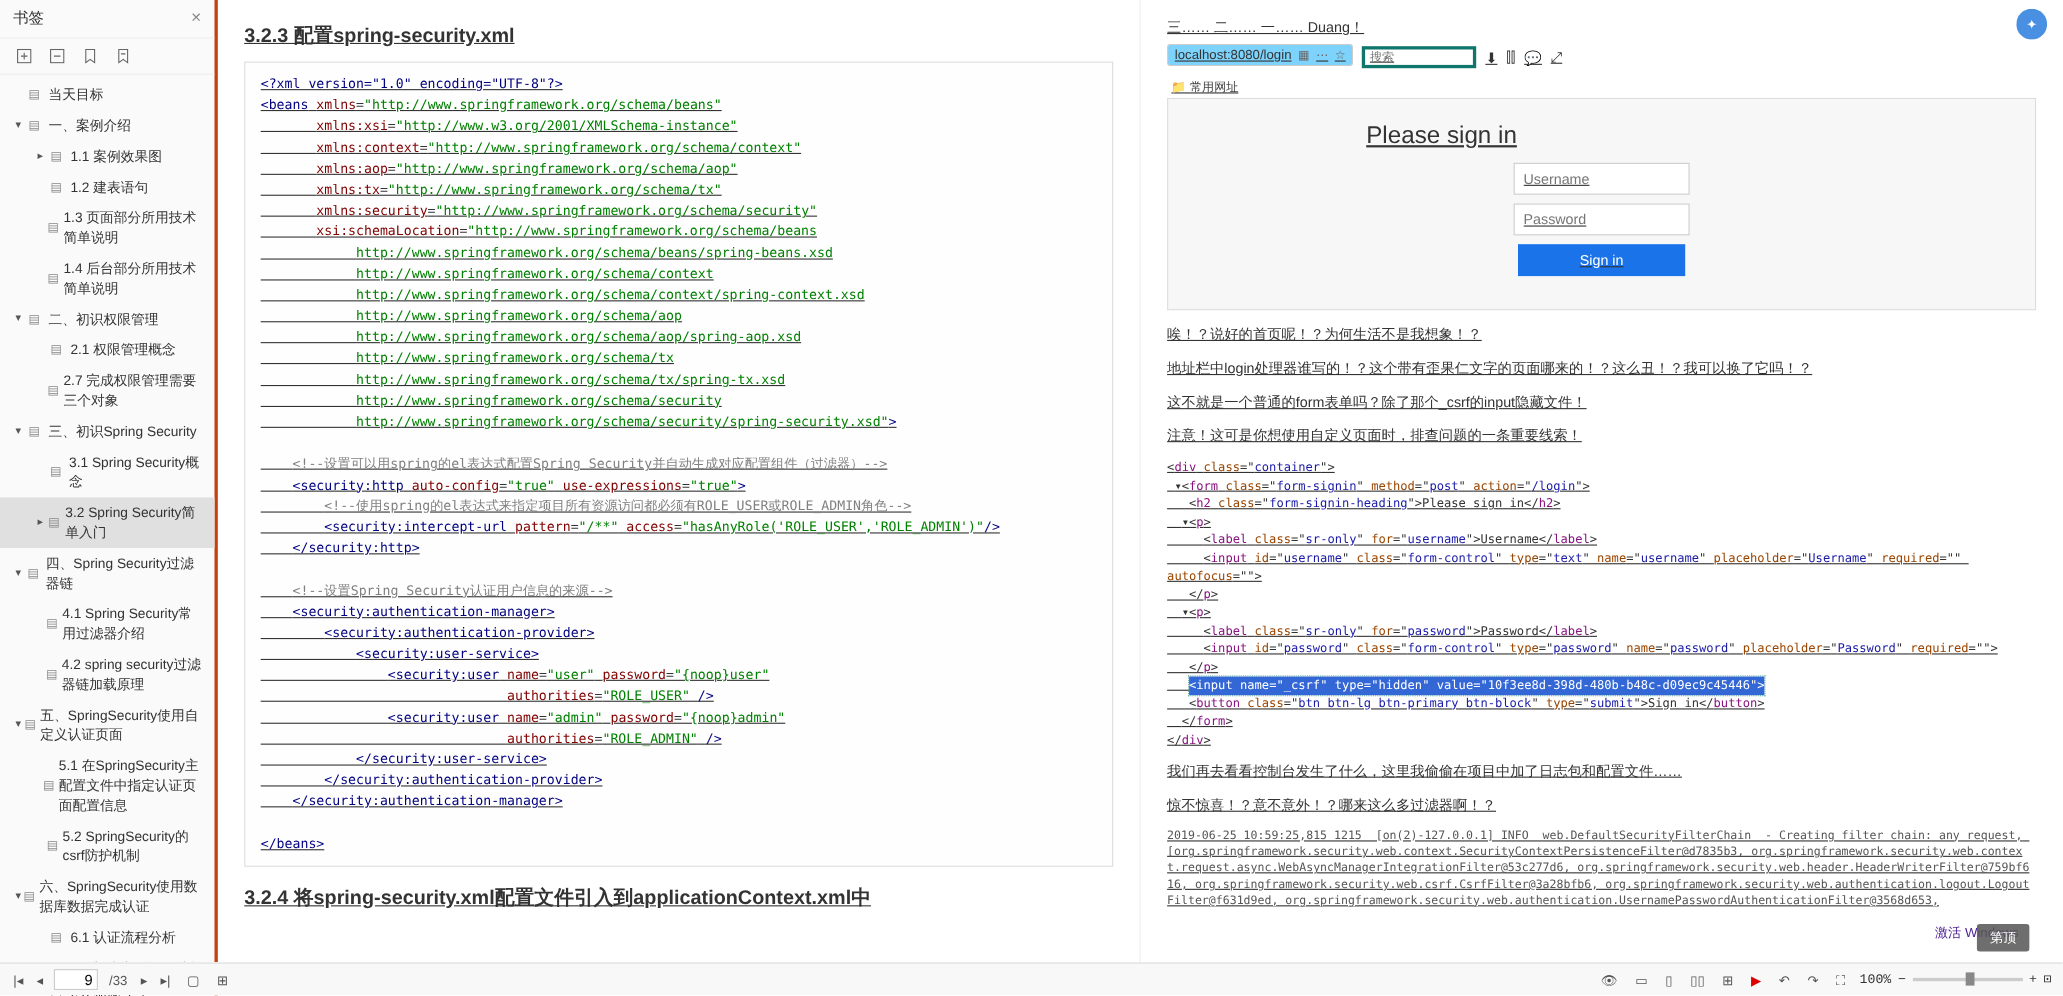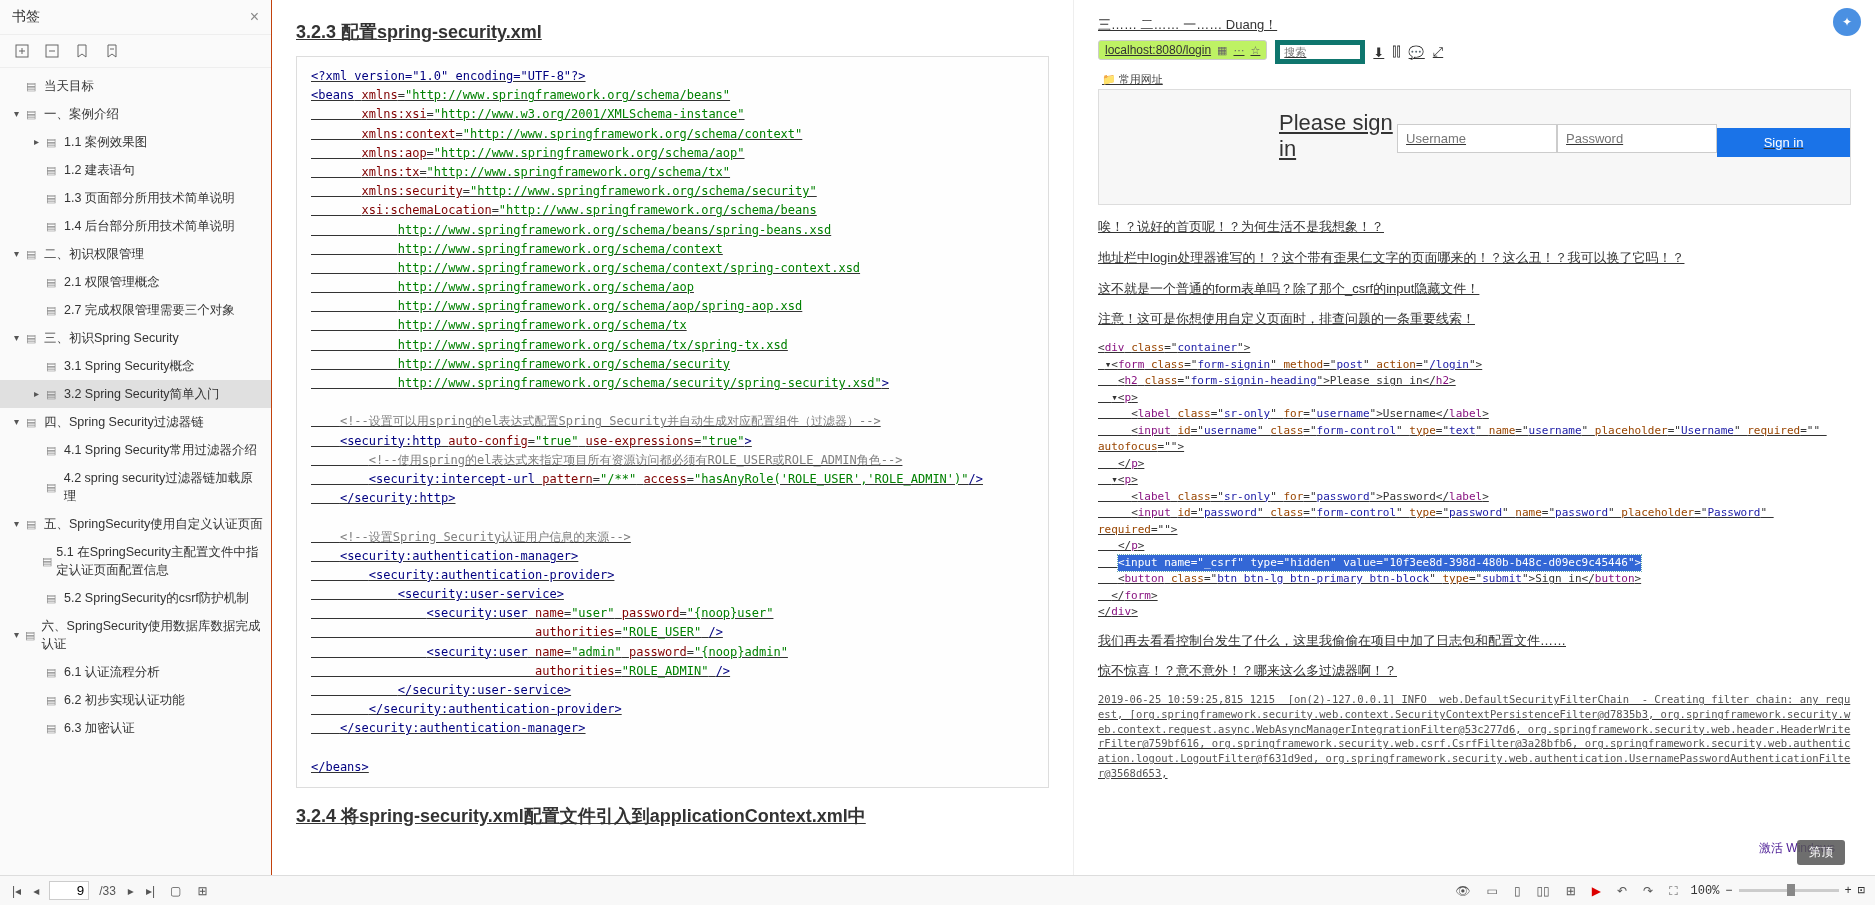--- a/index.html
+++ b/index.html
@@ -1,20 +1,20 @@
 <!DOCTYPE html>
 <html><head>
 <meta charset="utf-8">
 <style>
 * { box-sizing: border-box; margin: 0; padding: 0; }
 body { font-family: "Microsoft YaHei", Arial, sans-serif; font-size: 13px; color: #333; background: #fff; overflow: hidden; }
 .app { display: flex; height: 100vh; }
 
 
-.sidebar { width: 272px; border-right: 1px solid #c2410c; display: flex; flex-direction: column; background: #fafafa; }
+.sidebar { width: 198px; border-right: 3px solid #c2410c; display: flex; flex-direction: column; background: #fafafa; }
 .sb-header { display: flex; justify-content: space-between; align-items: center; padding: 8px 12px; border-bottom: 1px solid #eee; }
 .sb-title { font-size: 14px; }
 .sb-close { cursor: pointer; color: #888; font-size: 16px; }
 .sb-tools { display: flex; gap: 14px; padding: 8px 14px; border-bottom: 1px solid #eee; }
 .sb-tools span { width: 16px; height: 16px; display: inline-flex; align-items: center; justify-content: center; cursor: pointer; }
 .tree { flex: 1; overflow-y: auto; padding: 4px 0; }
 .tree-item { display: flex; align-items: center; padding: 5px 8px; cursor: pointer; font-size: 12.5px; line-height: 18px; }
 .tree-item.active { background: #e0e0e0; }
 .tree-item .arrow { width: 12px; font-size: 10px; color: #555; }
 .tree-item .icon { width: 14px; margin-right: 4px; color: #888; font-size: 11px; }
@@ -29,27 +29,27 @@
 
 h3.section { font-size: 18px; font-weight: bold; margin: 10px 0 12px; }
 .codeblock { border: 1px solid #ddd; background: #fefefe; padding: 10px 14px; font-family: Consolas, monospace; font-size: 12px; line-height: 1.6; white-space: pre; overflow-x: auto; margin-bottom: 16px; }
 .c-tag { color: #000080; }
 .c-attr { color: #800000; }
 .c-str { color: #008000; }
 .c-comment { color: #808080; }
 
 
 .browser-top { font-size: 13px; padding: 6px 0; }
-.browser-addr { display: flex; align-items: center; border: 1px solid #ccc; border-radius: 3px; padding: 2px 6px; font-size: 12px; margin-bottom: 4px; background:#bef264; }
+.browser-addr { display: flex; align-items: center; border: 1px solid #ccc; border-radius: 3px; padding: 2px 6px; font-size: 12px; margin-bottom: 4px; background:#7dd3fc; }
 .browser-addr .url { flex:1; }
 .browser-addr .ic { margin-left:6px; color:#666; font-size:11px; }
 .browser-toolbar { display:flex; align-items:center; gap:8px; margin-bottom:6px; }
-.browser-search { width:90px; border:5px solid #0f766e; padding:1px 4px; font-size:11px; }
+.browser-search { width:104px; border:3px solid #0f766e; padding:1px 4px; font-size:11px; }
 .bookmark-bar { font-size: 11px; color: #444; padding: 2px 4px; }
-.login-card { border: 1px solid #ddd; background: #f7f7f7; padding: 20px 0 30px; display: flex; align-items: center; margin-bottom: 12px; justify-content: space-between; }
+.login-card { border: 1px solid #ddd; background: #f7f7f7; padding: 20px 0 30px; display: flex; flex-direction: column; align-items: center; margin-bottom: 12px; justify-content: space-between; }
 .login-card h2 { font-weight: normal; font-size: 22px; margin-bottom: 12px; align-self: flex-start; margin-left: 180px; }
 .login-card input { width: 160px; padding: 6px 8px; margin-bottom: 8px; border: 1px solid #ccc; font-size: 13px; }
 .login-card button { width: 152px; padding: 7px; background: #1a73e8; color: #fff; border: none; font-size: 13px; cursor: pointer; }
 .para { font-size: 13px; margin: 10px 0; line-height: 1.6; }
 .devtools { font-family: Consolas, monospace; font-size: 11px; line-height: 1.5; background: #fff; }
 .devtools .tg { color: #881280; }
 .devtools .at { color: #994500; }
 .devtools .st { color: #1a1aa6; }
 .devtools .hl { background: #3367d6; color: #fff; display: inline-block; }
 .devtools .hl .tg, .devtools .hl .at, .devtools .hl .st { color: #fff; }

